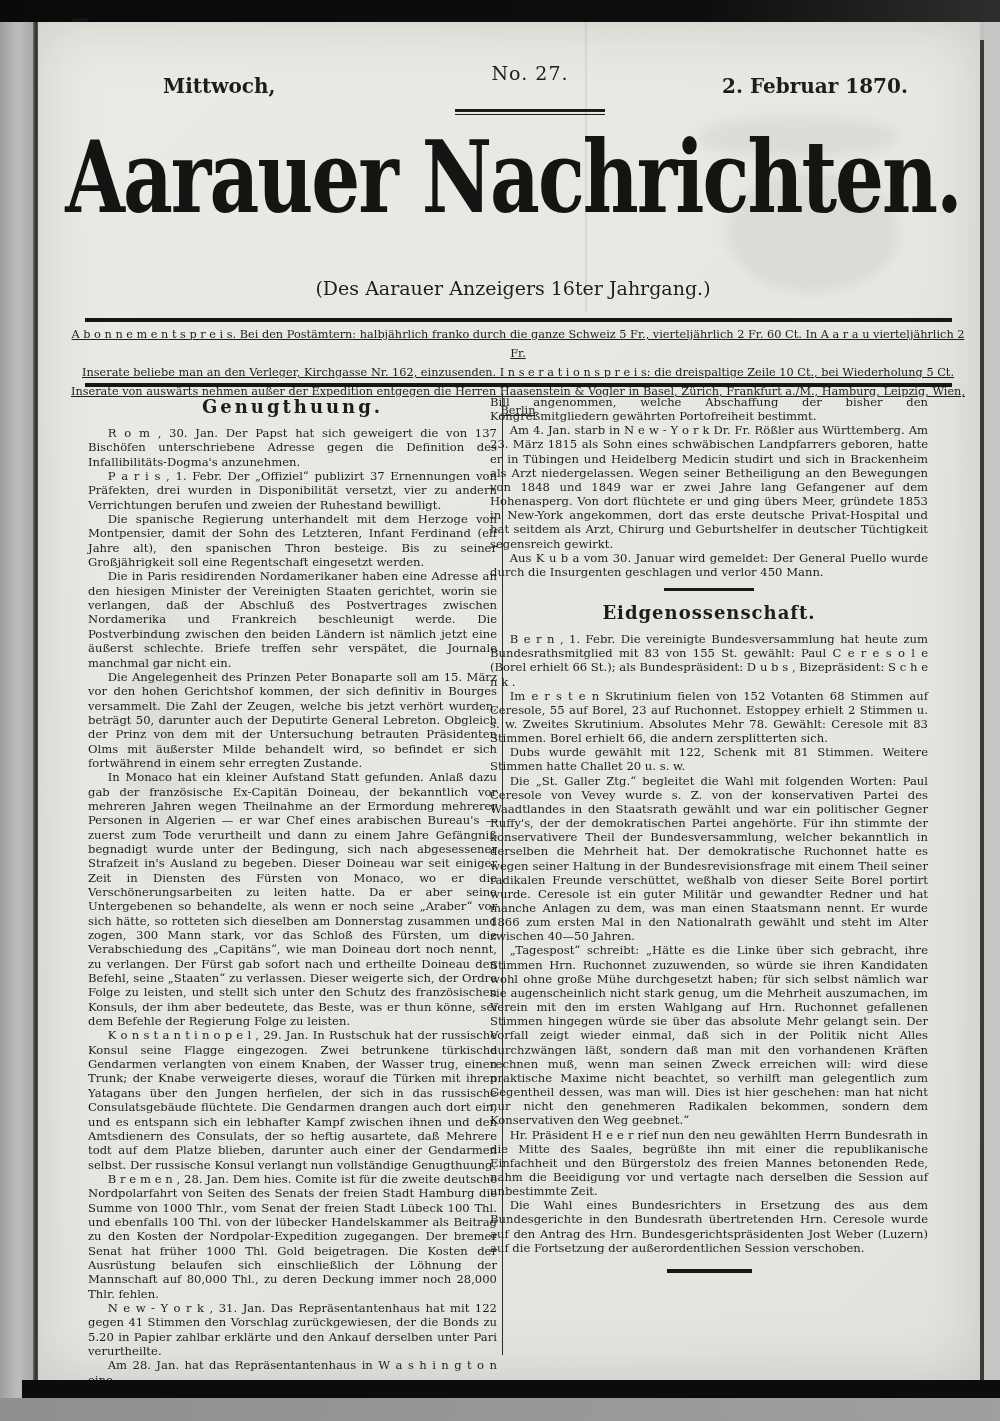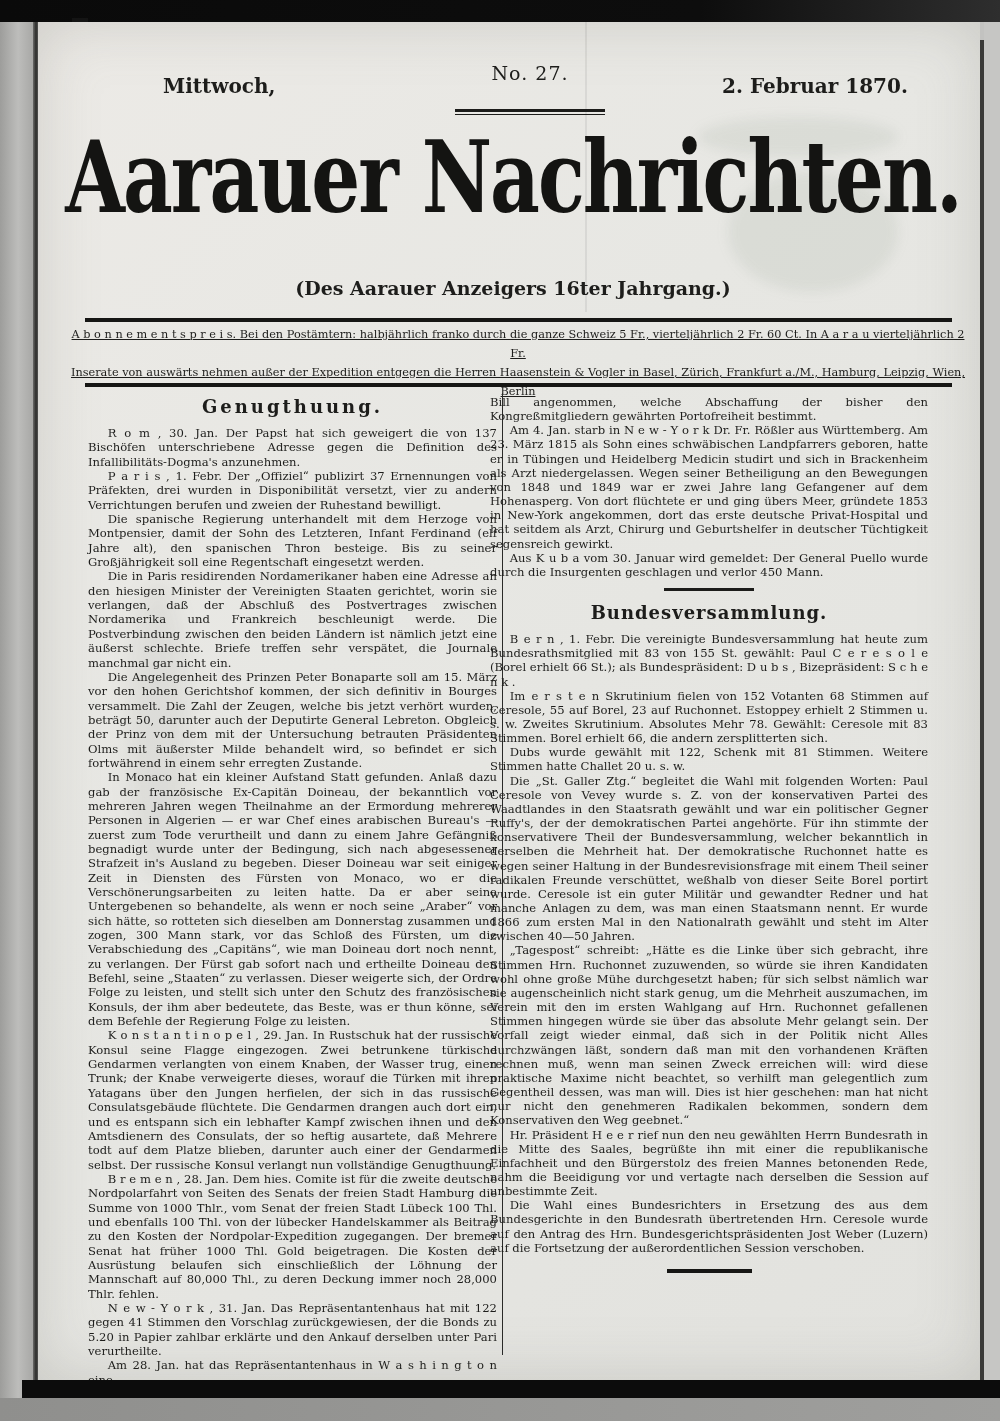--- a/index.html
+++ b/index.html
@@ -36,21 +36,21 @@
     font-size:19px;font-weight:normal;letter-spacing:1px;}
   .issue-rule{position:absolute;left:417px;top:87px;width:150px;}
   .issue-rule .r1{height:3px;background:#1c1c1a;}
   .issue-rule .r2{height:1px;background:#1c1c1a;margin-top:2px;}
   .hdr-date{position:absolute;left:777px;top:52px;transform:translateX(-50%);
     font-size:20px;font-weight:bold;white-space:nowrap;text-align:center;}
   .title{position:absolute;left:475px;top:96px;transform:translateX(-50%) scaleY(1.30);
     transform-origin:top center;font-size:77px;font-weight:bold;white-space:nowrap;
     letter-spacing:-2px;color:#141412;}
   .subtitle{position:absolute;left:475px;top:255px;transform:translateX(-50%);
-    font-size:19px;font-weight:bold;white-space:nowrap;text-align:right;}
+    font-size:19px;font-weight:normal;white-space:nowrap;text-align:right;}
 
   
   .mast-rule-top{position:absolute;left:47px;top:296px;width:867px;height:4px;background:#161614;}
   .masthead{position:absolute;left:30px;top:303px;width:900px;text-align:center;
     font-size:11.3px;line-height:19px;font-weight:500;text-decoration:underline;}
   .mast-rule-bot{position:absolute;left:47px;top:361px;width:867px;height:4px;background:#161614;}
 
   
   .col-divider{position:absolute;left:464px;top:371px;width:1px;height:962px;background:#2a2a28;}
   .column{position:absolute;top:373px;font-size:11.6px;line-height:14.35px;text-align:justify;}
@@ -88,20 +88,21 @@
         <div class="r2"></div>
     </div>
     <div class="hdr-date">2. Februar 1870.</div>
 
     <div class="title">Aarauer Nachrichten.</div>
     <div class="subtitle">(Des Aarauer Anzeigers 16ter Jahrgang.)</div>
 
     <div class="mast-rule-top"></div>
     <div class="masthead">
       <div>A b o n n e m e n t s p r e i s.  Bei den Postämtern: halbjährlich franko durch die ganze Schweiz 5 Fr., vierteljährlich 2 Fr. 60 Ct.  In A a r a u vierteljährlich 2 Fr.</div>
+      <div>Inserate beliebe man an den Verleger, Kirchgasse Nr. 162, einzusenden.  I n s e r a t i o n s p r e i s:  die dreispaltige Zeile 10 Ct., bei Wiederholung 5 Ct.</div>
       <div>Inserate von auswärts nehmen außer der Expedition entgegen die Herren Haasenstein &amp; Vogler in Basel, Zürich, Frankfurt a./M., Hamburg, Leipzig, Wien, Berlin</div>
     </div>
     <div class="mast-rule-bot"></div>
 
     <div class="col-divider"></div>
 
     <div class="column col-left">
       <p class="sec-heading">Genugthuung.</p>
       <div>
           <p class="para">R o m ,  30. Jan.   Der Papst hat sich geweigert die von 137 Bischöfen unterschriebene Adresse gegen die Definition des Infallibilitäts-Dogma's anzunehmen.</p>
@@ -117,21 +118,21 @@
         </div>
     </div>
 
     <div class="column col-right">
       <div>
           <p class="para noindent">Bill angenommen, welche Abschaffung der bisher den Kongreßmitgliedern gewährten Portofreiheit bestimmt.</p>
           <p class="para">Am 4. Jan. starb in N e w - Y o r k  Dr. Fr. Rößler aus Württemberg.  Am 23. März 1815 als Sohn eines schwäbischen Landpfarrers geboren, hatte er in Tübingen und Heidelberg Medicin studirt und sich in Brackenheim als Arzt niedergelassen.  Wegen seiner Betheiligung an den Bewegungen von 1848 und 1849 war er zwei Jahre lang Gefangener auf dem Hohenasperg.  Von dort flüchtete er und ging übers Meer, gründete 1853 in New-York angekommen, dort das erste deutsche Privat-Hospital und hat seitdem als Arzt, Chirurg und Geburtshelfer in deutscher Tüchtigkeit segensreich gewirkt.</p>
           <p class="para">Aus K u b a  vom 30. Januar wird gemeldet: Der General Puello wurde durch die Insurgenten geschlagen und verlor 450 Mann.</p>
         </div>
       <div class="divider-rule"></div>
-      <p class="sec-heading eid">Bundesversammlung.</p>
+      <p class="sec-heading eid">Eidgenossenschaft.</p>
       <div>
           <p class="para">B e r n ,  1. Febr.   Die vereinigte Bundesversammlung hat heute zum Bundesrathsmitglied mit 83 von 155 St. gewählt: Paul C e r e s o l e (Borel erhielt 66 St.);  als Bundespräsident: D u b s ,  Bizepräsident: S c h e n k .</p>
           <p class="para">Im e r s t e n  Skrutinium fielen von 152 Votanten 68 Stimmen auf Ceresole, 55 auf Borel, 23 auf Ruchonnet.  Estoppey erhielt 2 Stimmen u. s. w.  Zweites Skrutinium.  Absolutes Mehr 78.  Gewählt: Ceresole mit 83 Stimmen.  Borel erhielt 66, die andern zersplitterten sich.</p>
           <p class="para">Dubs wurde gewählt mit 122, Schenk mit 81 Stimmen.  Weitere Stimmen hatte Challet 20 u. s. w.</p>
           <p class="para">Die „St. Galler Ztg.“ begleitet die Wahl mit folgenden Worten: Paul Ceresole von Vevey wurde s. Z. von der konservativen Partei des Waadtlandes in den Staatsrath gewählt und war ein politischer Gegner Ruffy's, der der demokratischen Partei angehörte.  Für ihn stimmte der konservativere Theil der Bundesversammlung, welcher bekanntlich in derselben die Mehrheit hat.  Der demokratische Ruchonnet hatte es wegen seiner Haltung in der Bundesrevisionsfrage mit einem Theil seiner radikalen Freunde verschüttet, weßhalb von dieser Seite Borel portirt wurde.  Ceresole ist ein guter Militär und gewandter Redner und hat manche Anlagen zu dem, was man einen Staatsmann nennt.  Er wurde 1866 zum ersten Mal in den Nationalrath gewählt und steht im Alter zwischen 40—50 Jahren.</p>
           <p class="para">„Tagespost“ schreibt: „Hätte es die Linke über sich gebracht, ihre Stimmen Hrn. Ruchonnet zuzuwenden, so würde sie ihren Kandidaten wohl ohne große Mühe durchgesetzt haben; für sich selbst nämlich war sie augenscheinlich nicht stark genug, um die Mehrheit auszumachen, im Verein mit den im ersten Wahlgang auf Hrn. Ruchonnet gefallenen Stimmen hingegen würde sie über das absolute Mehr gelangt sein.  Der Vorfall zeigt wieder einmal, daß sich in der Politik nicht Alles durchzwängen läßt, sondern daß man mit den vorhandenen Kräften rechnen muß, wenn man seinen Zweck erreichen will: wird diese praktische Maxime nicht beachtet, so verhilft man gelegentlich zum Gegentheil dessen, was man will.  Dies ist hier geschehen: man hat nicht nur nicht den genehmeren Radikalen bekommen, sondern dem Konservativen den Weg geebnet.“</p>
           <p class="para">Hr. Präsident H e e r  rief nun den neu gewählten Herrn Bundesrath in die Mitte des Saales, begrüßte ihn mit einer die republikanische Einfachheit und den Bürgerstolz des freien Mannes betonenden Rede, nahm die Beeidigung vor und vertagte nach derselben die Session auf unbestimmte Zeit.</p>
           <p class="para">Die Wahl eines Bundesrichters in Ersetzung des aus dem Bundesgerichte in den Bundesrath übertretenden Hrn. Ceresole wurde auf den Antrag des Hrn. Bundesgerichtspräsidenten Jost Weber (Luzern) auf die Fortsetzung der außerordentlichen Session verschoben.</p>
         </div>
       <div class="end-rule"></div>

